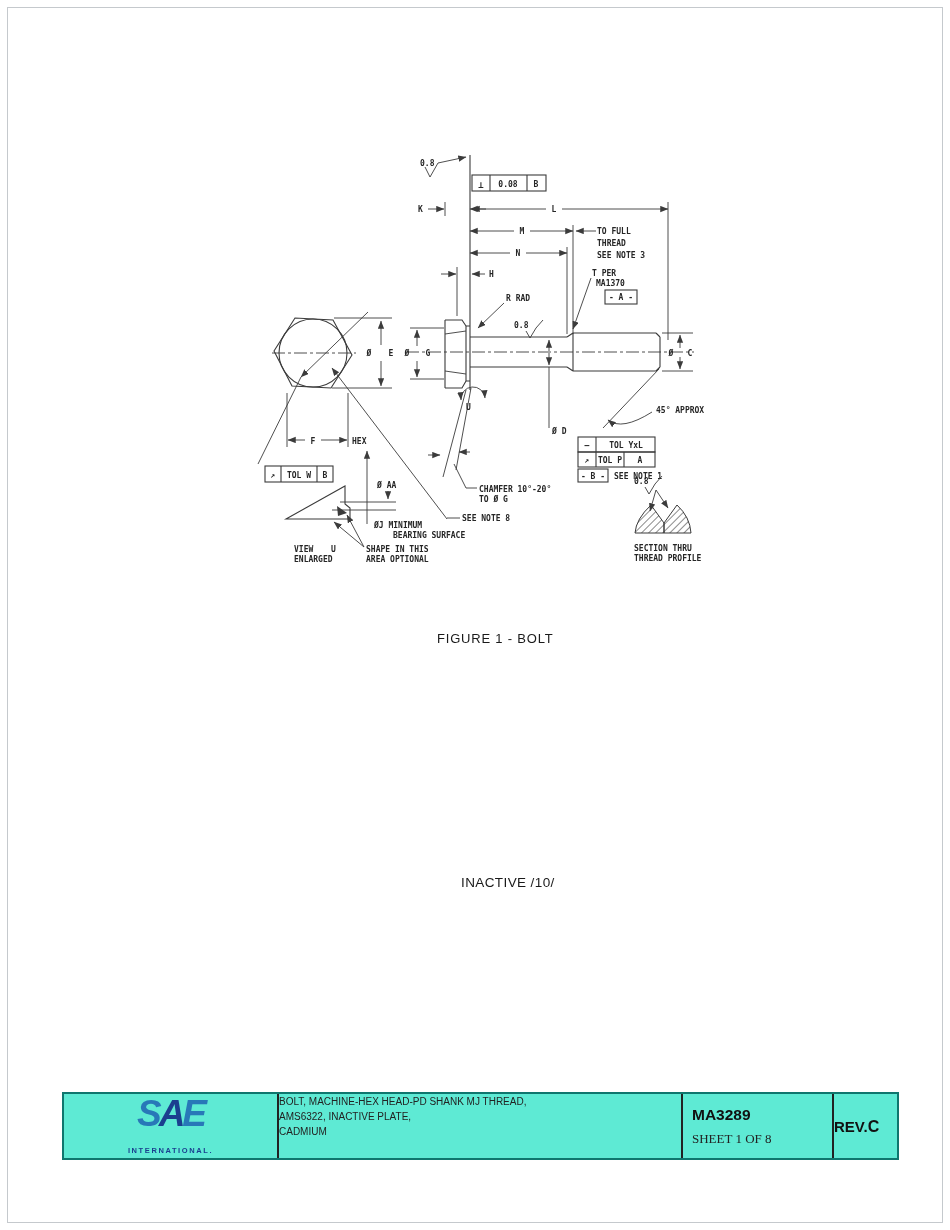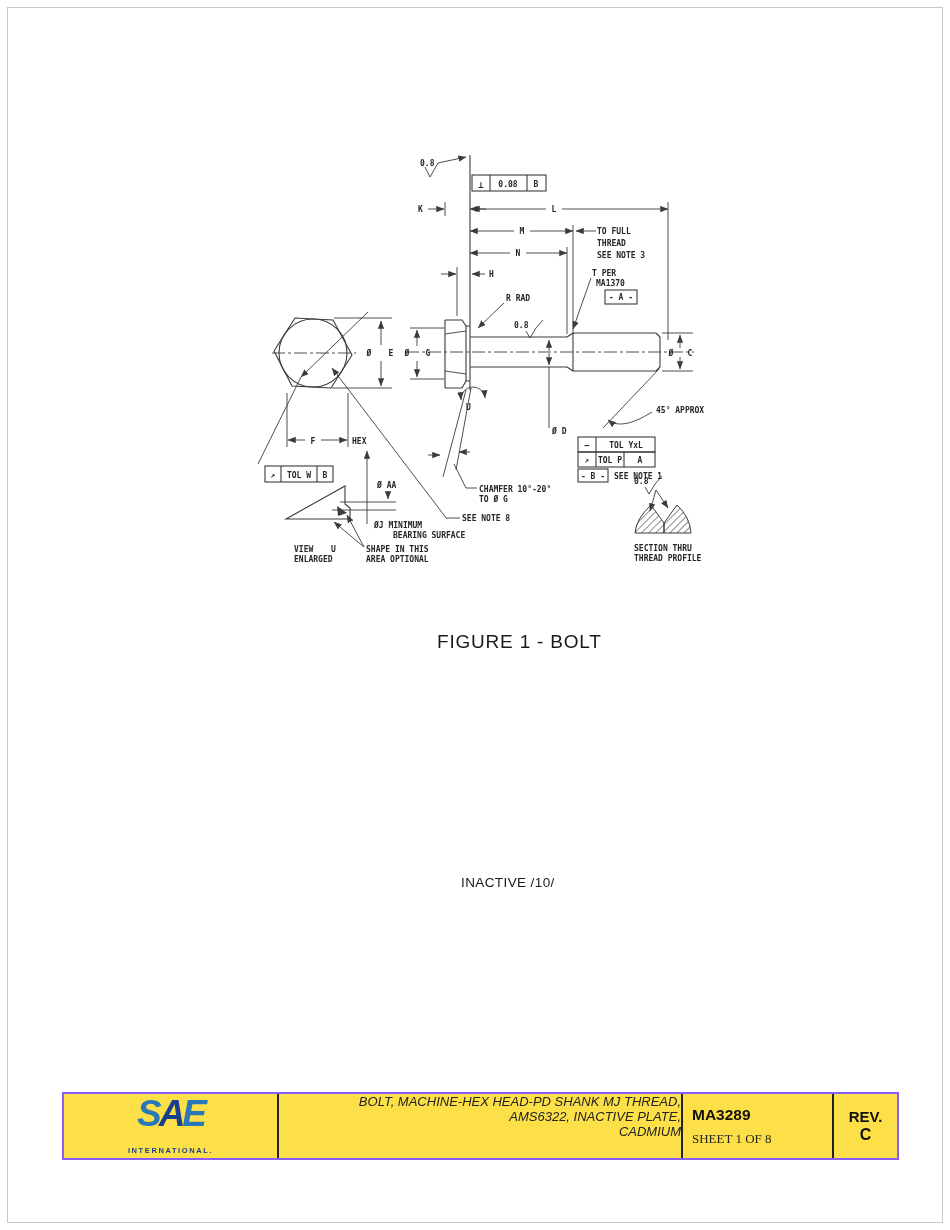--- a/index.html
+++ b/index.html
@@ -15,35 +15,35 @@
   
   svg.draw { position:absolute; left:0; top:0; }
   .ln { stroke:#3b3b3b; stroke-width:1.1; fill:none; }
   .thin { stroke:#3b3b3b; stroke-width:0.9; fill:none; }
   .cl { stroke:#3b3b3b; stroke-width:0.9; fill:none; stroke-dasharray:13 3 3 3; }
   .txt { font-family:"DejaVu Sans Mono", monospace; font-size:8px; font-weight:bold; fill:#262626; }
   .tm { text-anchor:middle; }
   .sym { font-size:9px; }
 
   
-  .fig-caption { position:absolute; left:437px; top:631px; font-size:19px; letter-spacing:0.8px; color:#1a1a1a; }
+  .fig-caption { position:absolute; left:437px; top:631px; font-size:13px; letter-spacing:0.8px; color:#1a1a1a; }
   .inactive { position:absolute; left:461px; top:875px; font-size:13.5px; letter-spacing:0.4px; color:#1a1a1a; }
 
   
   .tb { position:absolute; left:62px; top:1092px; width:833px; height:64px;
-    border:2px solid #8b5cf6; display:flex; background:#fde047; }
+    border:2px solid #0f766e; display:flex; background:#5eead4; }
   .tb-cell-logo { width:213px; border-right:2px solid #222; display:flex; align-items:center; justify-content:center; }
   .tb-cell-title { flex:1; border-right:2px solid #222; display:flex; flex-direction:column; }
   .tb-title { font-weight:bold; font-size:19px; text-align:center; letter-spacing:0.3px; padding-top:1px;
     border-bottom:1.5px solid #222; line-height:21px; color:#111; }
-  .tb-sub { font-size:13px; text-align:right; line-height:13.8px; padding-top:1px; color:#222;font-style:italic; }
+  .tb-sub { font-size:10px; text-align:left; line-height:13.8px; padding-top:1px; color:#222; }
   .tb-cell-doc { width:140px; border-right:2px solid #222; display:flex; flex-direction:column; justify-content:center; padding-left:9px; }
   .tb-doc-num { font-weight:bold; font-size:15.5px; color:#111; }
   .tb-doc-sheet { font-size:13px; margin-top:7px; color:#222;font-family:Liberation Serif, serif; }
-  .tb-cell-rev { width:63px; display:flex; flex-direction:column; align-items:center; justify-content:center; }
+  .tb-cell-rev { width:63px; display:flex; flex-direction:row; align-items:center; justify-content:flex-start; }
   .tb-rev-label { font-weight:bold; font-size:15px; color:#111; }
   .tb-rev-val { font-weight:bold; font-size:16px; margin-top:1px; color:#111; }
 
   
   .sae { text-align:center; }
   .sae-word { font-family:"Liberation Sans", sans-serif; font-weight:bold; font-style:italic;
     font-size:37px; line-height:33px; letter-spacing:-3px; color:#2878b8; }
   .sae-a { color:#1b3f8f; }
   .sae-sub { font-size:7.5px; font-weight:bold; letter-spacing:1.6px; color:#1b3f8f; margin-top:16px; }
 </style>

